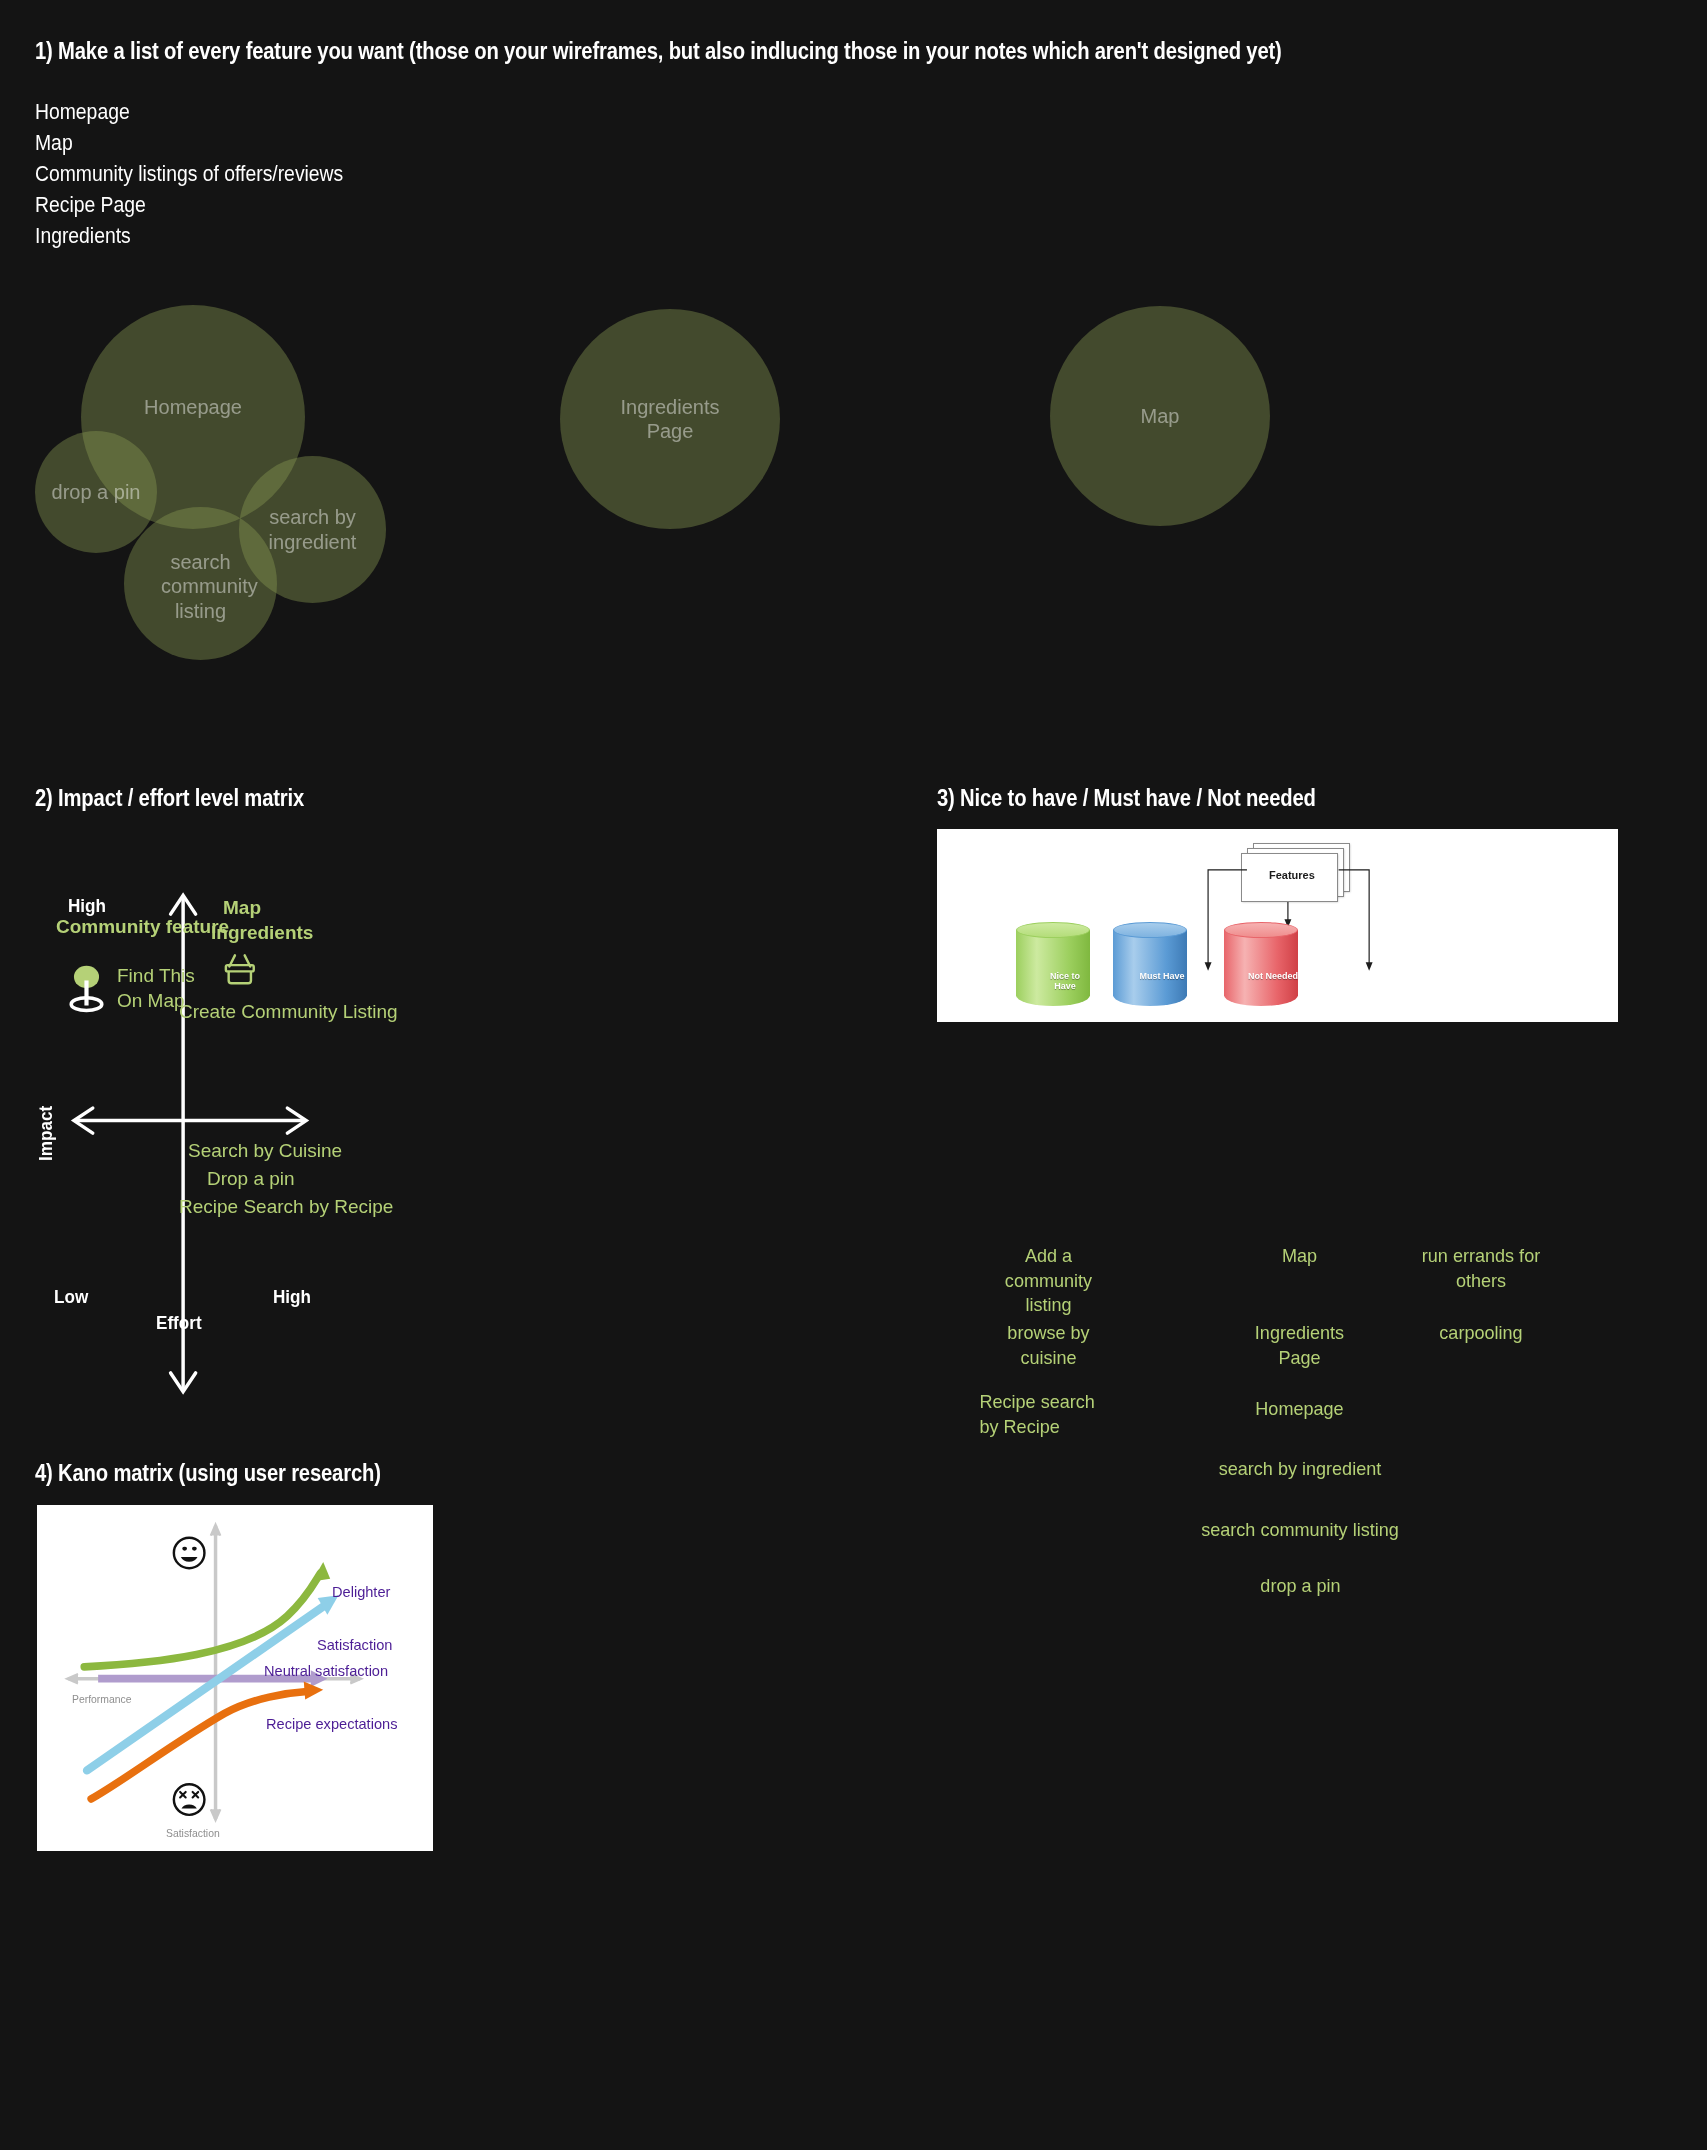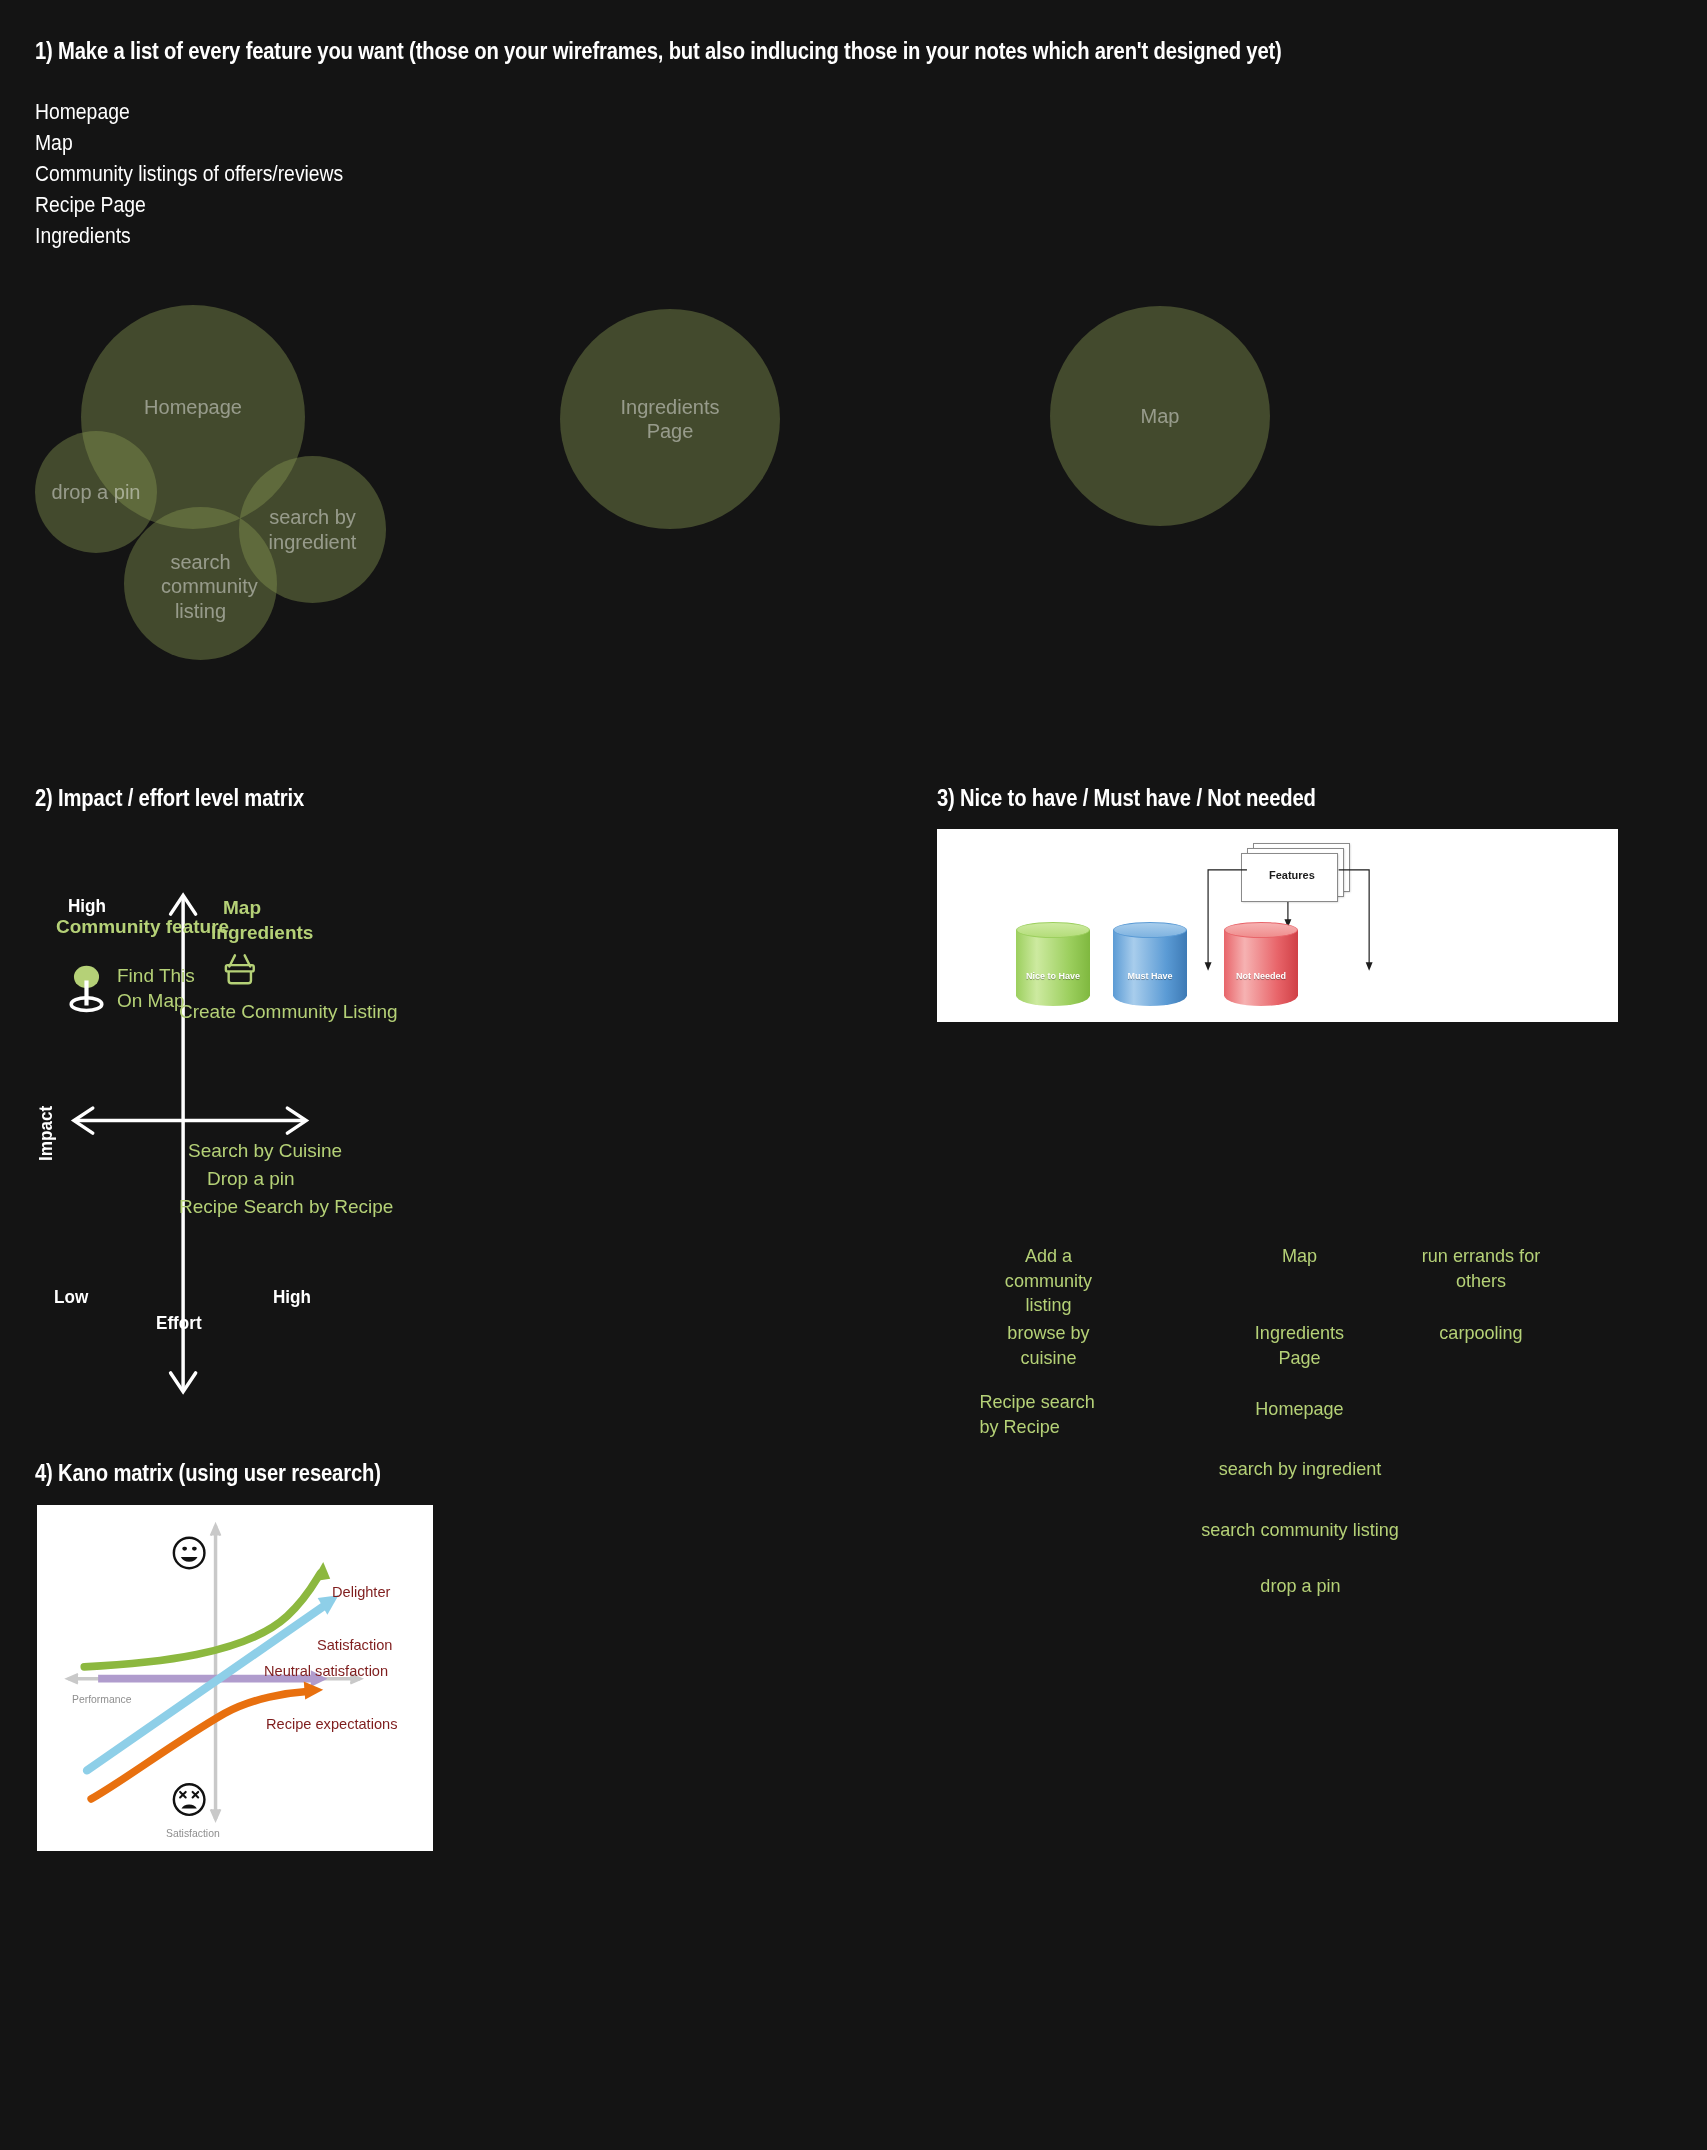--- a/index.html
+++ b/index.html
@@ -100,20 +100,21 @@
     background: #ffffff;
   }
   .cyl { position: absolute; }
   .cyl-body { position: absolute; border-radius: 0 0 50% 50% / 0 0 14% 14%; }
   .cyl-top { position: absolute; border-radius: 50%; }
   .cyl-label {
     position: absolute; width: 100%; text-align: center;
     color: #ffffff; font-size: 9px; font-weight: bold;
     font-family: "Liberation Sans", sans-serif;
     text-shadow: 0 0.7px 0.7px rgba(0,0,0,0.35);
+    padding-left: 24px;
   }
   .feat-card {
     position: absolute;
     background: #ffffff;
     border: 0.9px solid #8a8a8a;
     box-shadow: 1.4px 1.4px 2.1px rgba(0,0,0,0.25);
   }
   .feat-label {
     position: absolute;
     font-family: "Liberation Sans Narrow", "Liberation Sans", sans-serif;
@@ -136,21 +137,21 @@
   #kano-pic {
     position: absolute;
     left: 37px; top: 1505px;
     width: 396px; height: 346px;
     background: #ffffff;
     overflow: hidden;
   }
   .kano-text {
     position: absolute;
     font-family: "Liberation Sans", sans-serif;
-    color: #7f1d1d;
+    color: #4c1d95;
     font-size: 14.6px;
     white-space: nowrap;
   }
   .kano-axis-text {
     position: absolute;
     font-family: "Liberation Sans", sans-serif;
     color: #8f8f8f;
     font-size: 10.4px;
     white-space: nowrap;
   }

